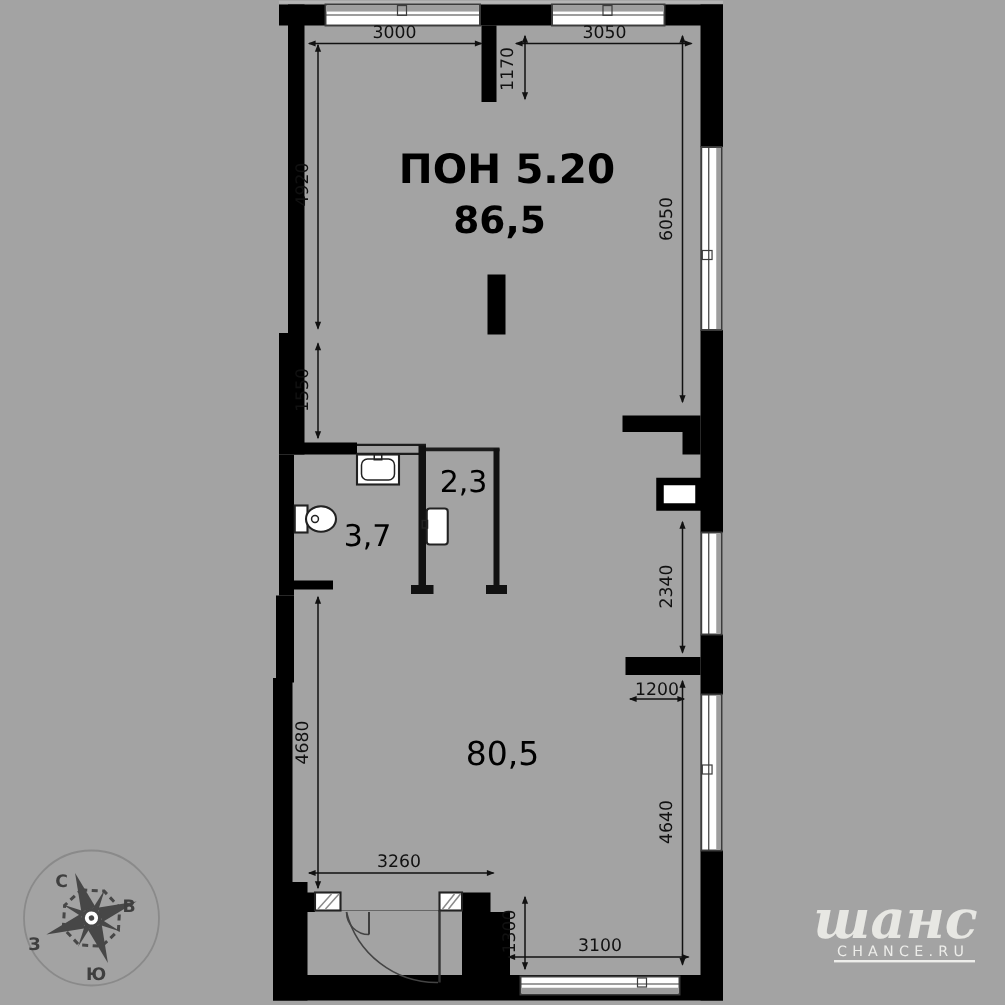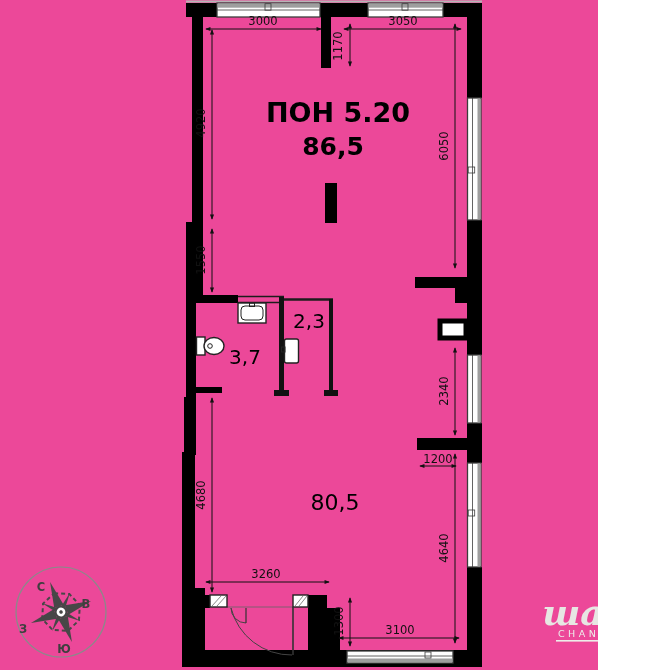--- a/index.html
+++ b/index.html
@@ -1,17 +1,17 @@
 <!DOCTYPE html>
 <html><head>
 <meta charset="utf-8">
 <style>
   html,body{margin:0;padding:0;background:#ffffff;}
   .canvas{
-    position:relative;width:598px;height:670px;background:#ec4899;overflow:hidden;
+    position:relative;width:670px;height:670px;background:#a3a3a3;overflow:hidden;
     font-family:"DejaVu Sans","Liberation Sans",sans-serif;
   }
   svg{position:absolute;left:0;top:0;}
   text{fill:#000;}
   .dimtxt{font-size:11.5px;fill:#111;}
   .roomtxt{font-size:20px;fill:#000;}
   .bigroom{font-size:22px;}
   .titletxt{font-size:27px;font-weight:bold;}
   .areatxt{font-size:25px;font-weight:bold;}
   .dimline{stroke:#111;stroke-width:1;fill:none;}

